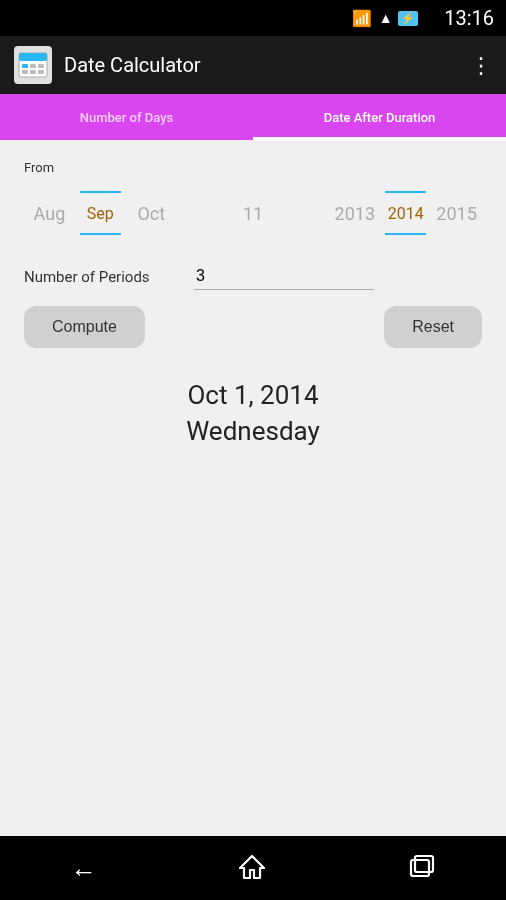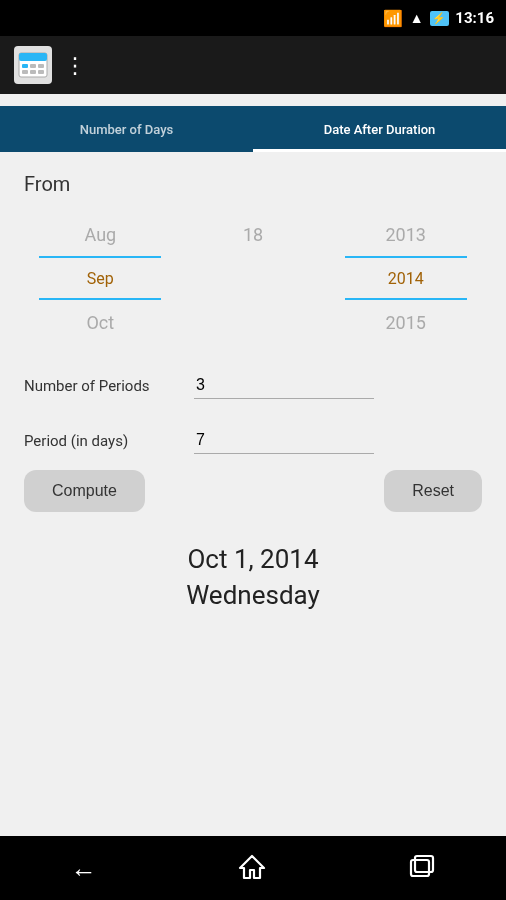--- a/index.html
+++ b/index.html
@@ -23,23 +23,23 @@
       padding: 0 12px;
       gap: 8px;
     }
     .status-icons {
       display: flex;
       align-items: center;
       gap: 6px;
     }
     .status-time {
       color: #fff;
-      font-size: 15px;
-      font-weight: bold;
-      margin-left: 0;
+      font-size: 20px;
+      font-weight: normal;
+      margin-left: 20px;
     }
     .wifi-icon, .signal-icon, .battery-icon {
       color: #fff;
       font-size: 14px;
     }
     .battery-icon {
       background: #4fc3f7;
       color: #000;
       padding: 1px 3px;
       border-radius: 2px;
@@ -77,24 +77,23 @@
     .menu-icon {
       color: #fff;
       font-size: 22px;
       cursor: pointer;
     }
 
     
     .tab-bar {
       width: 100%;
       height: 46px;
-      background: #0c4a6e;
+      background: #d946ef;
       display: flex;
       align-items: stretch;
-      margin-top: 12px;
     }
     .tab {
       flex: 1;
       display: flex;
       align-items: center;
       justify-content: center;
       cursor: pointer;
       font-size: 13px;
       font-weight: 500;
       color: rgba(255,255,255,0.75);
@@ -116,36 +115,35 @@
     }
 
     
     .main-content {
       width: 100%;
       background: #f0f0f0;
       padding: 20px 24px;
     }
 
     .from-label {
-      font-size: 20px;
+      font-size: 13px;
       color: #333;
       margin-bottom: 16px;
     }
 
     
     .date-picker {
       display: flex;
       justify-content: center;
       gap: 0;
       margin-bottom: 28px;
     }
     .date-column {
       flex: 1;
       display: flex;
-      flex-direction: column;
       align-items: center;
       gap: 0;
       position: relative;
     }
     .date-item {
       height: 44px;
       display: flex;
       align-items: center;
       justify-content: center;
       font-size: 18px;
@@ -264,59 +262,56 @@
       <rect x="2" y="4" width="28" height="24" rx="2" fill="#fff" stroke="#aaa" stroke-width="1"></rect>
       <rect x="2" y="4" width="28" height="8" rx="2" fill="#29b6f6"></rect>
       <rect x="5" y="15" width="6" height="4" rx="1" fill="#29b6f6"></rect>
       <rect x="13" y="15" width="6" height="4" rx="1" fill="#bbb"></rect>
       <rect x="21" y="15" width="6" height="4" rx="1" fill="#bbb"></rect>
       <rect x="5" y="21" width="6" height="4" rx="1" fill="#bbb"></rect>
       <rect x="13" y="21" width="6" height="4" rx="1" fill="#bbb"></rect>
       <rect x="21" y="21" width="6" height="4" rx="1" fill="#bbb"></rect>
     </svg>
   </div>
+  <span class="app-title">Date Calculator</span>
   <span class="menu-icon">⋮</span>
 </div>
 
 <div class="tab-bar">
   <div class="tab">Number of Days</div>
   <div class="tab active">Date After Duration</div>
 </div>
 
 <div class="main-content">
   <div class="from-label">From</div>
 
   <div class="date-picker">
 
     <div class="date-column">
       <div class="date-item">Aug</div>
       <div class="date-item selected">Sep</div>
       <div class="date-item">Oct</div>
     </div>
 
     <div class="date-column">
-      <div class="date-item">18</div>
+      <div class="date-item">11</div>
     </div>
 
     <div class="date-column">
       <div class="date-item">2013</div>
       <div class="date-item selected">2014</div>
       <div class="date-item">2015</div>
     </div>
   </div>
 
   <div class="form-row">
     <span class="form-label">Number of Periods</span>
     <input class="form-input" type="text" value="3" style="">
   </div>
 
-  <div class="form-row">
-    <span class="form-label">Period (in days)</span>
-    <input class="form-input" type="text" value="7" style="">
-  </div>
 
   <div class="button-row">
     <button class="btn">Compute</button>
     <button class="btn">Reset</button>
   </div>
 
   <div class="result-section">
     <div class="result-date">Oct 1, 2014</div>
     <div class="result-day">Wednesday</div>
   </div>

